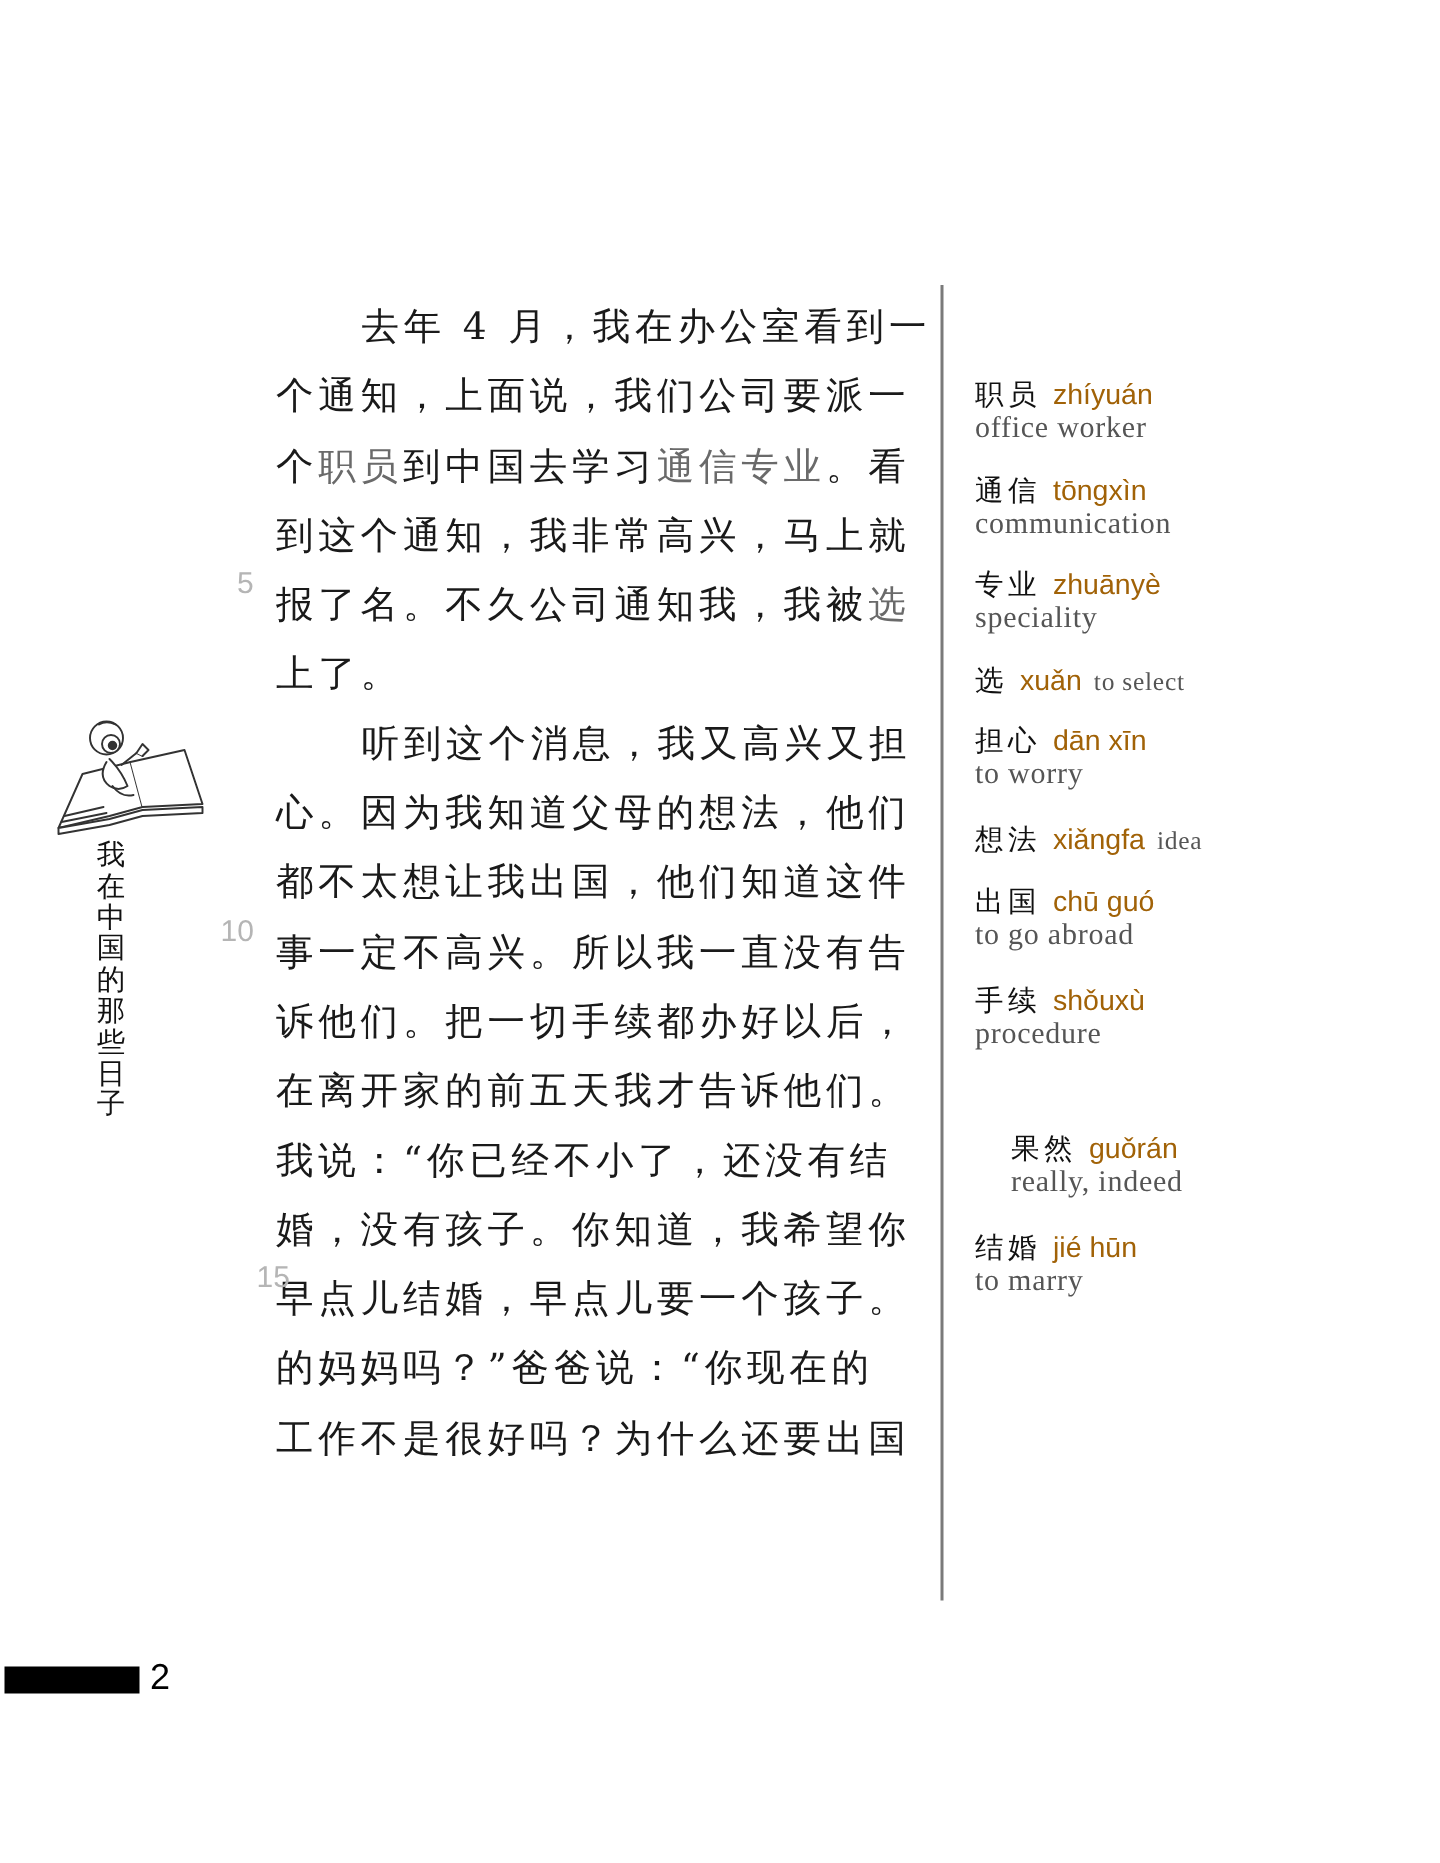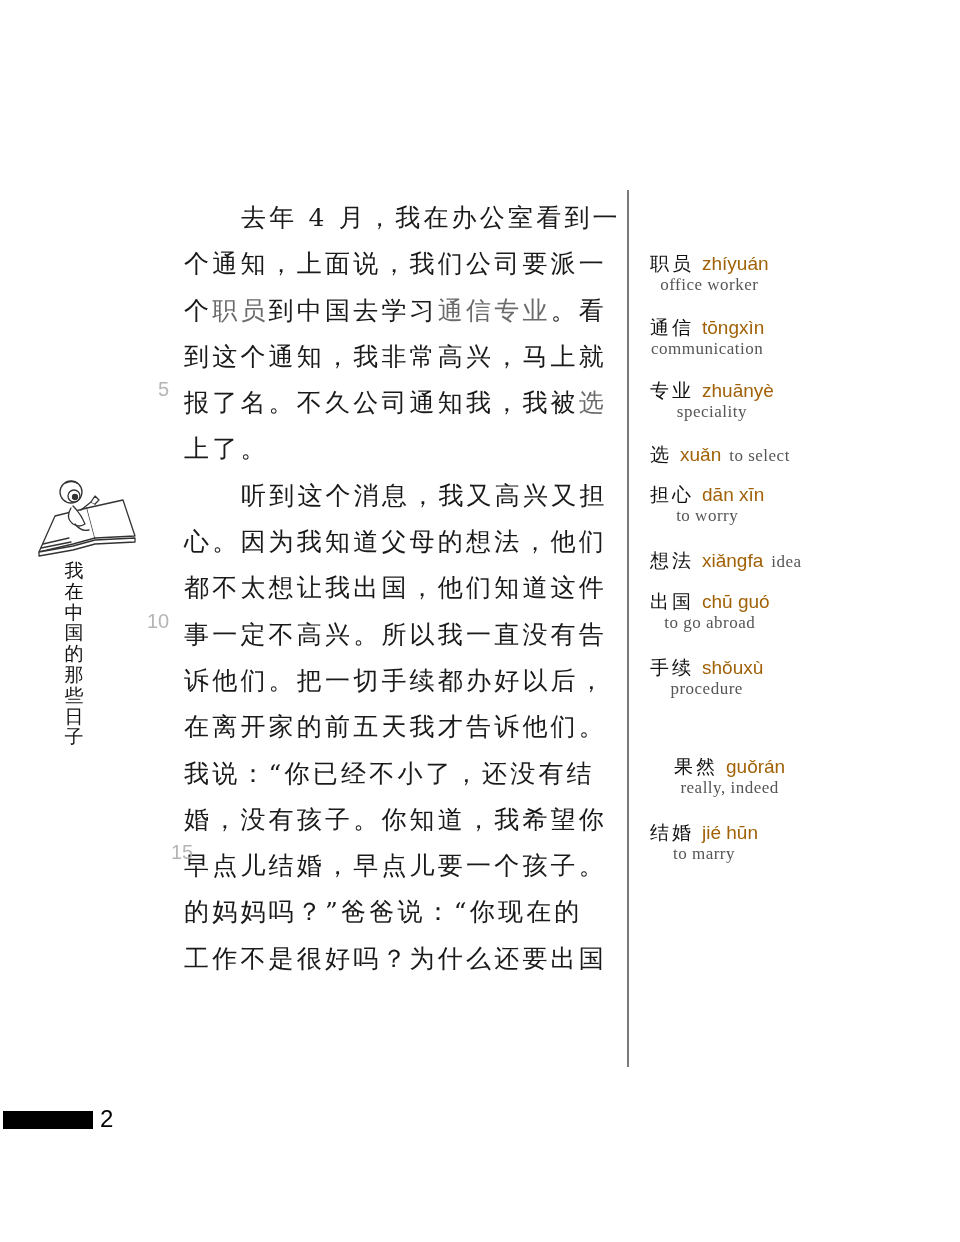--- a/index.html
+++ b/index.html
@@ -16,21 +16,21 @@
               font-size: 20px; color: #b5b5b5; font-weight: 300; }
 
   .divider { position: absolute; left: 627px; top: 190px; width: 2px; height: 877px; background: #7a7a7a; }
 
   .gloss { position: absolute; left: 650px; }
   .gloss-entry { position: absolute; left: 0; white-space: nowrap; }
   .gloss-head { font-size: 19px; line-height: 22px; }
   .gloss-head .hz { font-family: "DejaVu Serif", serif; letter-spacing: 3px; color: #111; }
   .gloss-head .py { font-family: "Liberation Sans", sans-serif; margin-left: 8px; color: #a16207; }
   .gloss-head .inline-def { font-family: "Liberation Serif", serif; font-size: 17px; color: #555; margin-left: 8px; letter-spacing: 0.5px; }
-  .gloss-def { font-family: "Liberation Serif", serif; font-size: 17px; color: #555; line-height: 20px; letter-spacing: 0.5px; text-align: center; }
+  .gloss-def { font-family: "Liberation Serif", serif; font-size: 20px; color: #555; line-height: 20px; letter-spacing: 0.5px; }
 
   .illustration { position: absolute; left: 35px; top: 478px; width: 105px; height: 82px; }
   .vertical-title { position: absolute; left: 62px; top: 560px; width: 24px;
                     font-family: "DejaVu Sans", sans-serif; font-size: 19px; line-height: 20.8px;
                     color: #111; text-align: center; word-break: break-all; }
   .vertical-title span { display: block; }
 
   .page-bar { position: absolute; left: 3px; top: 1111px; width: 90px; height: 18px; background: #000; }
   .page-number { position: absolute; left: 100px; top: 1105px; font-family: "Liberation Sans", sans-serif;
                  font-size: 24px; color: #000; }

